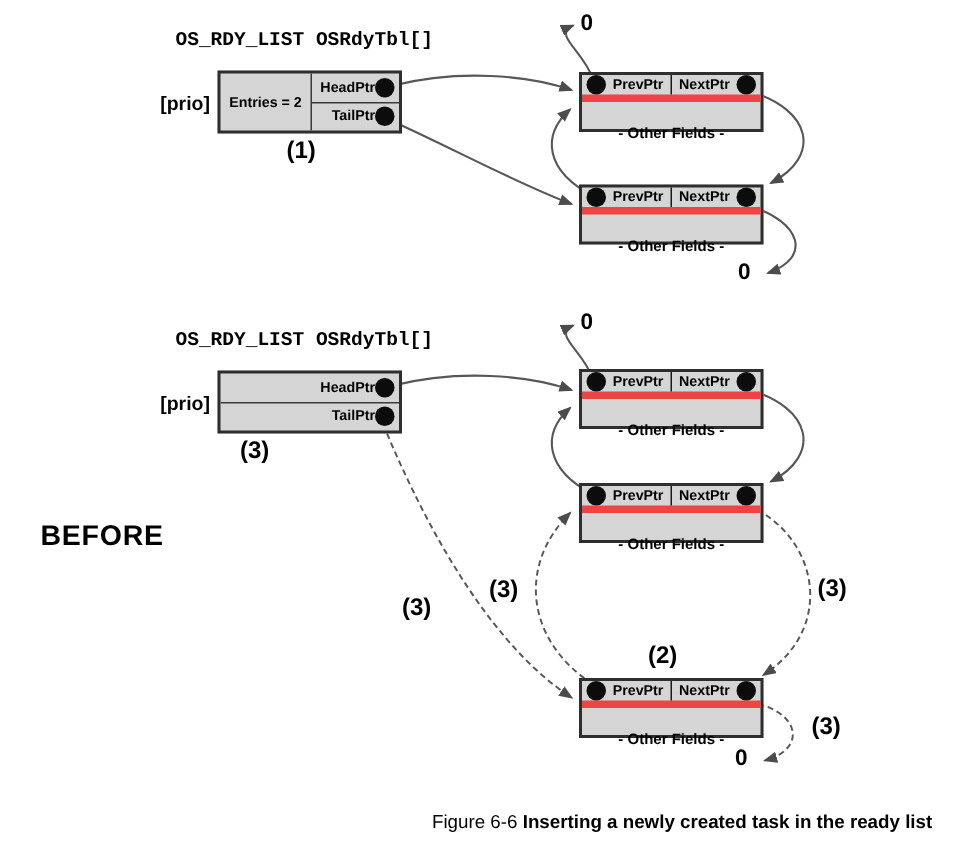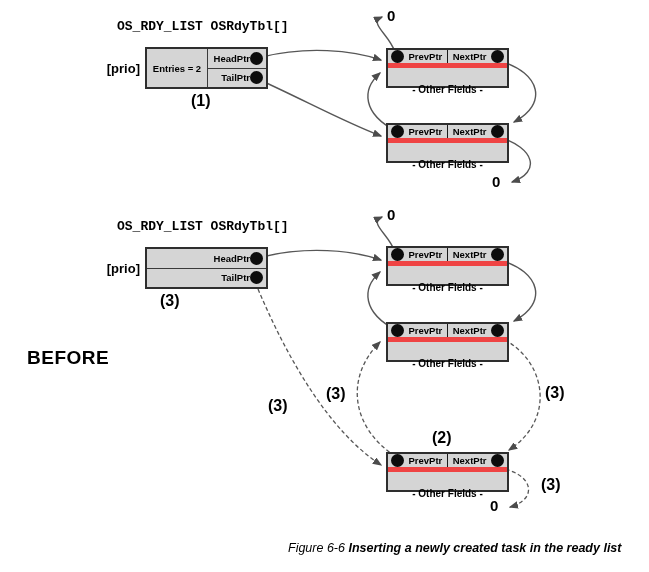--- a/index.html
+++ b/index.html
@@ -25,21 +25,21 @@
         display:flex;flex-direction:column;box-sizing:border-box;}
   .node-top{height:20px;display:flex;align-items:center;
             border-bottom:5px solid #ef4444;padding:0 3px;}
   .node-top .cell{flex:1;font-size:9.5px;font-weight:bold;text-align:center;}
   .vdiv{width:1.5px;align-self:stretch;background:#1a1a1a;}
   .node-bottom{flex:1;display:flex;align-items:center;justify-content:center;
                font-size:10px;font-weight:bold;margin-top:16px;}
   .step{font-size:16px;font-weight:bold;}
   .section-label{font-size:19px;font-weight:bold;letter-spacing:0.5px;}
   .nul{font-size:15px;font-weight:bold;}
-  .caption{font-size:12.5px;font-style:italic;}
+  .caption{font-size:12.5px;}
   .caption .bold{font-weight:bold;}
 </style>
 </head>
 <body>
 
 <div class="canvas">
 
   <svg class="arrows" width="649" height="572">
     <defs>
       <marker id="ah" viewBox="0 0 10 8" refX="8.5" refY="4" markerWidth="9.5" markerHeight="7.6" orient="auto" markerUnits="userSpaceOnUse">

